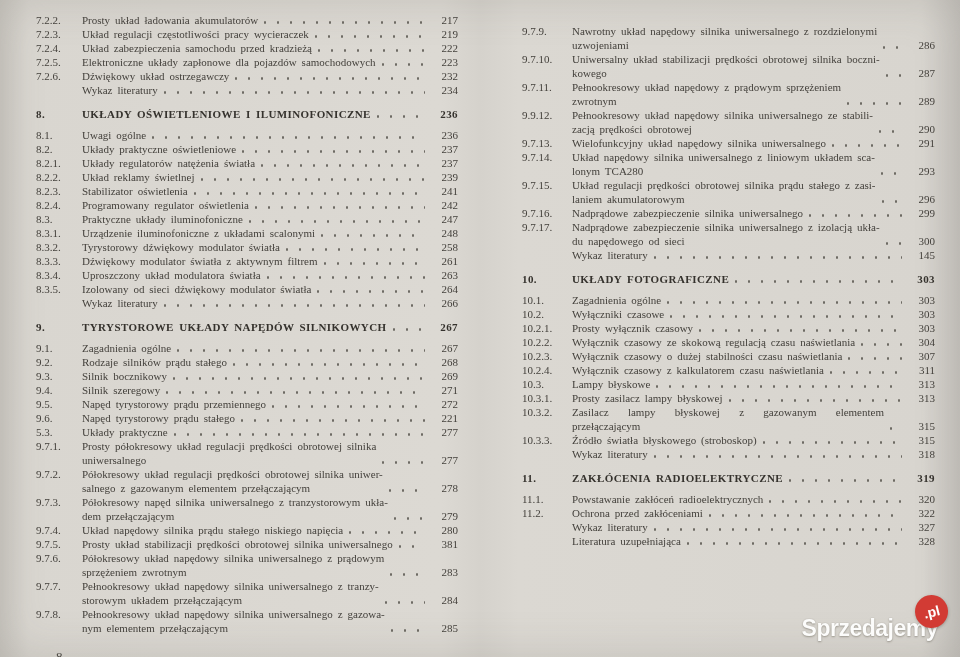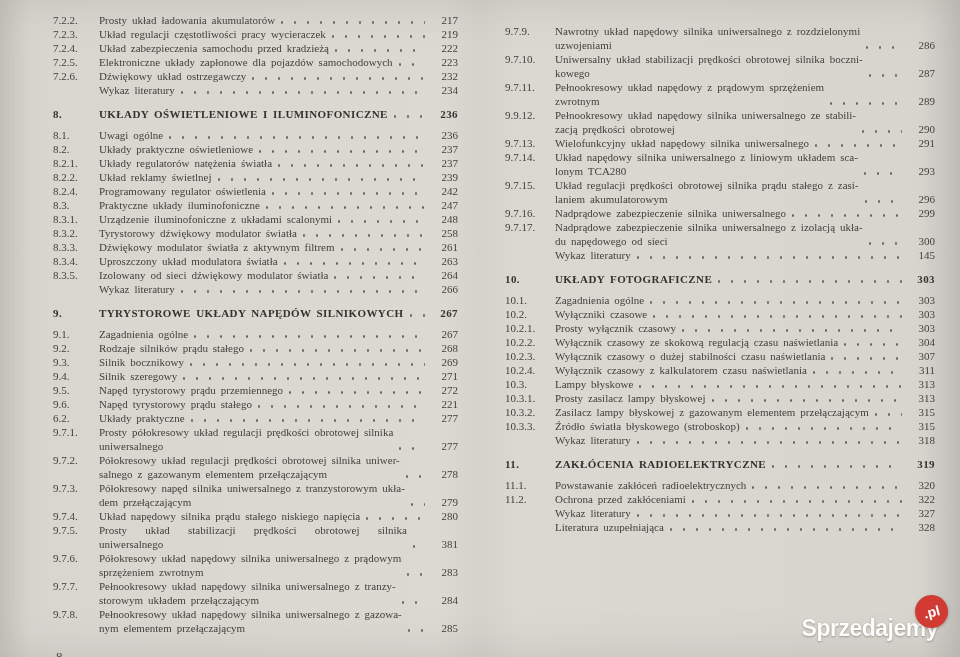--- a/index.html
+++ b/index.html
@@ -9,28 +9,28 @@
     background:#c9c6c0;
   }
   .page{
     position:relative;width:960px;height:657px;overflow:hidden;
     background:linear-gradient(90deg,#ccc9c3 0%,#d9d6d0 3%,#dcd9d3 46%,#d5d2cc 50%,#dbd8d2 54%,#d8d5cf 96%,#c7c4bf 100%);
     box-shadow:inset 0 0 45px rgba(115,110,100,0.22);
     color:#44413c;
   }
   .columns{display:flex;width:960px;}
   .col{box-sizing:border-box;}
-  .col-left{width:466px;padding:13px 8px 0 53px;}
+  .col-left{width:466px;padding:13px 8px 0 36px;}
   .col-right{width:494px;padding:24px 25px 0 39px;}
   .entry{
     display:flex;align-items:stretch;
     font-size:11px;line-height:14px;word-spacing:2.2px;
   }
   .num{flex:0 0 46px;align-self:flex-start;white-space:nowrap;}
-  .col-right .num{flex-basis:50px;}
+  .col-right .num{flex-basis:50px;margin-left:17px;}
   .text{white-space:pre-line;text-align:justify;}
   .leader{
     flex:1 1 12px;min-width:12px;align-self:flex-end;
     height:12px;margin:0 3px 1px 6px;
     background-image:radial-gradient(circle at 1px 1.5px,#5a5750 1px,transparent 1.4px);
     background-size:13px 3px;background-repeat:repeat-x;
     background-position:left bottom 2px;
     opacity:0.85;
   }
   .page-num{flex:0 0 30px;align-self:flex-end;text-align:right;white-space:nowrap;}
@@ -126,20 +126,26 @@
     <span class="leader"></span>
     <span class="page-num">237</span>
   </div>
         <div class="entry">
     <span class="num">8.2.2.</span>
     <span class="text">Układ reklamy świetlnej</span>
     <span class="leader"></span>
     <span class="page-num">239</span>
   </div>
         <div class="entry">
+    <span class="num">8.2.3.</span>
+    <span class="text">Stabilizator oświetlenia</span>
+    <span class="leader"></span>
+    <span class="page-num">241</span>
+  </div>
+        <div class="entry">
     <span class="num">8.2.4.</span>
     <span class="text">Programowany regulator oświetlenia</span>
     <span class="leader"></span>
     <span class="page-num">242</span>
   </div>
         <div class="entry">
     <span class="num">8.3.</span>
     <span class="text">Praktyczne układy iluminofoniczne</span>
     <span class="leader"></span>
     <span class="page-num">247</span>
@@ -216,21 +222,21 @@
     <span class="leader"></span>
     <span class="page-num">272</span>
   </div>
         <div class="entry">
     <span class="num">9.6.</span>
     <span class="text">Napęd tyrystorowy prądu stałego</span>
     <span class="leader"></span>
     <span class="page-num">221</span>
   </div>
         <div class="entry">
-    <span class="num">6.2.</span>
+    <span class="num">5.3.</span>
     <span class="text">Układy praktyczne</span>
     <span class="leader"></span>
     <span class="page-num">277</span>
   </div>
         <div class="entry">
     <span class="num">9.7.1.</span>
     <span class="text">Prosty półokresowy układ regulacji prędkości obrotowej silnika
 uniwersalnego</span>
     <span class="leader"></span>
     <span class="page-num">277</span>

